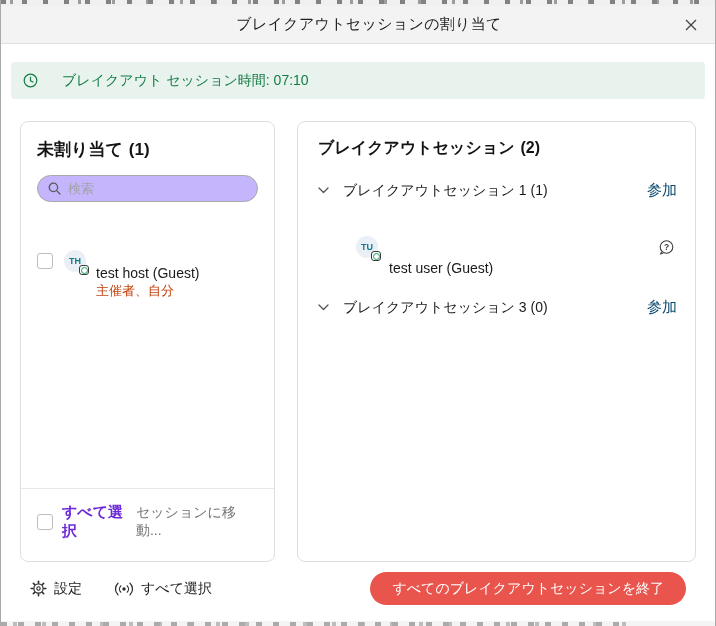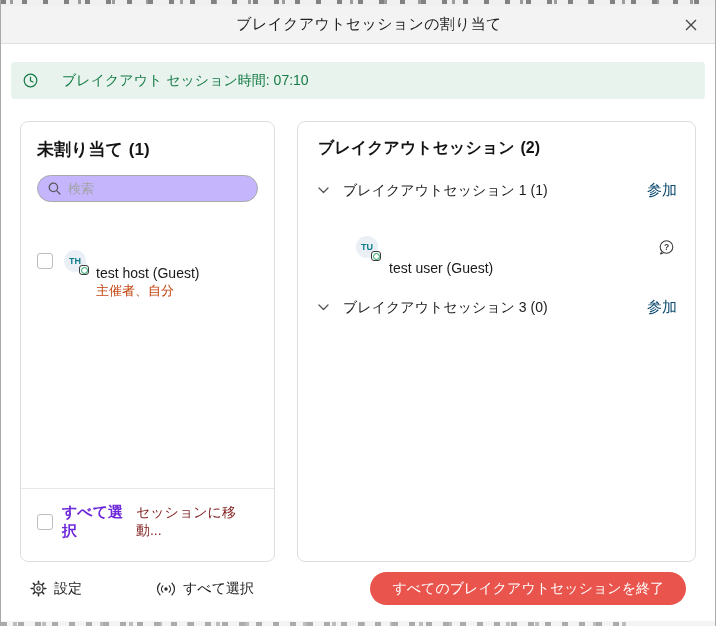--- a/index.html
+++ b/index.html
@@ -125,37 +125,36 @@
   .p-role { font-size:13px; color:#c2410c; margin-top:1px; }
 
   
   .left-spacer { flex:1 1 auto; }
   .left-footer {
     border-top:1px solid #e8e8e8;
     margin:0 -16px; padding:14px 16px 8px 16px;
     display:flex; align-items:center;
   }
   .select-all-label { font-size:15px; font-weight:600; color:#6d28d9; margin-left:9px; }
-  .move-link { font-size:14px; color:#7f1d1d; margin-left:auto; cursor:default; }
+  .move-link { font-size:14px; color:#737373; margin-left:auto; cursor:default; }
 
   
   .session-row { display:flex; align-items:center; margin-top:22px; }
   .chev { flex:0 0 auto; display:flex; align-items:center; cursor:pointer; padding:2px; }
   .session-name { font-size:14px; color:#1a1a1a; margin-left:12px; }
   .join-link { margin-left:auto; font-size:15px; color:#0c4a6e; cursor:pointer; }
   .sub-row { display:flex; align-items:center; margin:18px 2px 0 40px; }
   .sub-row .p-name { margin-left:11px; }
   .help-ic { margin-left:auto; cursor:pointer; display:flex; align-items:center; }
 
   
   .footer-bar {
     flex:0 0 59px;
     display:flex; align-items:center;
     padding:0 19px 6px 19px;
-    gap:42px;
   }
   .foot-btn {
     display:flex; align-items:center; gap:7px;
     background:transparent; border:none; cursor:pointer;
     font-size:14px; color:#1a1a1a;
     font-family:"Liberation Sans","DejaVu Sans",sans-serif;
   }
   .foot-btn + .foot-btn { margin-left:32px; }
   .end-btn {
     margin-left:auto;

